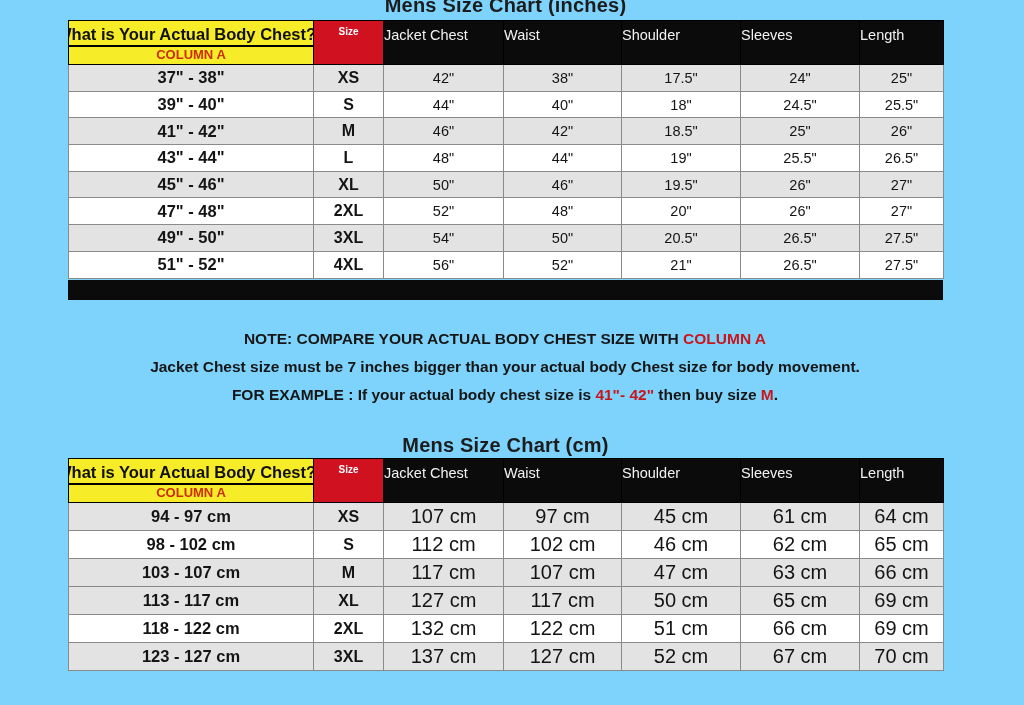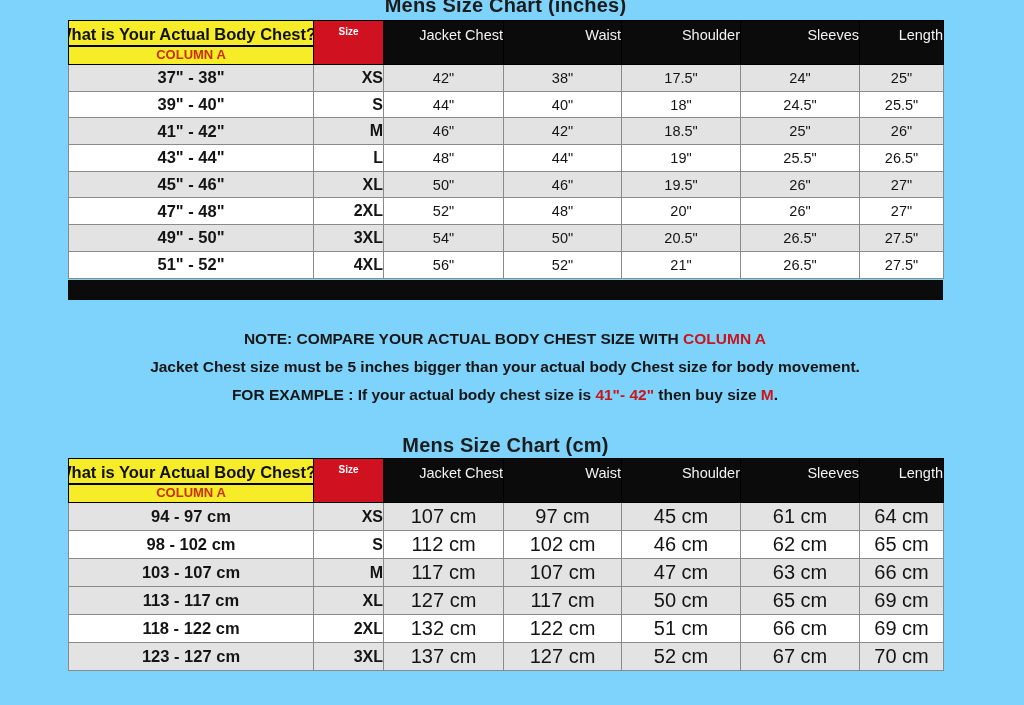--- a/index.html
+++ b/index.html
@@ -40,33 +40,33 @@
   .column-a {
     text-align:center; font-weight:700; font-size:13px;
     color:var(--column-a-red,#cc2e08); height:16px; line-height:15px;
   }
   th.size-th {
     background:var(--size-red,#d0111f); color:#fff;
     font-weight:700; font-size:10px; padding-top:5px; text-align:center;
   }
   th.measure-th {
     background:var(--header-black,#0b0b0b); color:#f2f2f2;
-    font-weight:400; font-size:14.5px; padding-top:6px; text-align:right;
+    font-weight:400; font-size:14.5px; padding-top:6px; text-align:left;
   }
 
   
   tbody td {
     border:1px solid #8a8a8a; text-align:center; vertical-align:middle;
     height:26.7px; color:#141414;
   }
   .sec-cm tbody td { height:28px; }
   tbody tr.odd  td { background:var(--row-gray,#e3e3e3); }
   tbody tr.even td { background:#ffffff; }
   td.chest-td { font-weight:700; font-size:16.5px; }
-  td.size-td  { font-weight:700; font-size:16px;text-align:right; }
+  td.size-td  { font-weight:700; font-size:16px; }
   td.val-td   { font-weight:400; font-size:14.5px; }
   .sec-cm td.val-td { font-size:20px; }
 
   .black-bar {
     height:20px; background:var(--header-black,#0b0b0b);
     width:875px; margin-top:1px;
   }
 
   
   .notes {
@@ -185,21 +185,21 @@
             <td class="val-td">26.5"</td>
             <td class="val-td">27.5"</td>
           </tr>
         </tbody>
       </table>
     <div class="black-bar"></div>
   </section>
 
   <div class="notes">
     <p><span>NOTE: COMPARE YOUR ACTUAL BODY CHEST SIZE WITH </span><span class="red">COLUMN A</span></p>
-    <p>Jacket Chest size must be 5 inches bigger than your actual body Chest size for body movement.</p>
+    <p>Jacket Chest size must be 7 inches bigger than your actual body Chest size for body movement.</p>
     <p><span>FOR EXAMPLE : If your actual body chest size is </span><span class="red">41"- 42"</span><span> then buy size </span><span class="red">M</span><span>.</span></p>
   </div>
 
   <section class="chart-section sec-cm">
     <div class="chart-title">Mens Size Chart (cm)</div>
     <table class="size-table">
         <colgroup>
           <col style="width: 245px;">
           <col style="width: 70px;">
           <col style="width: 120px;">

